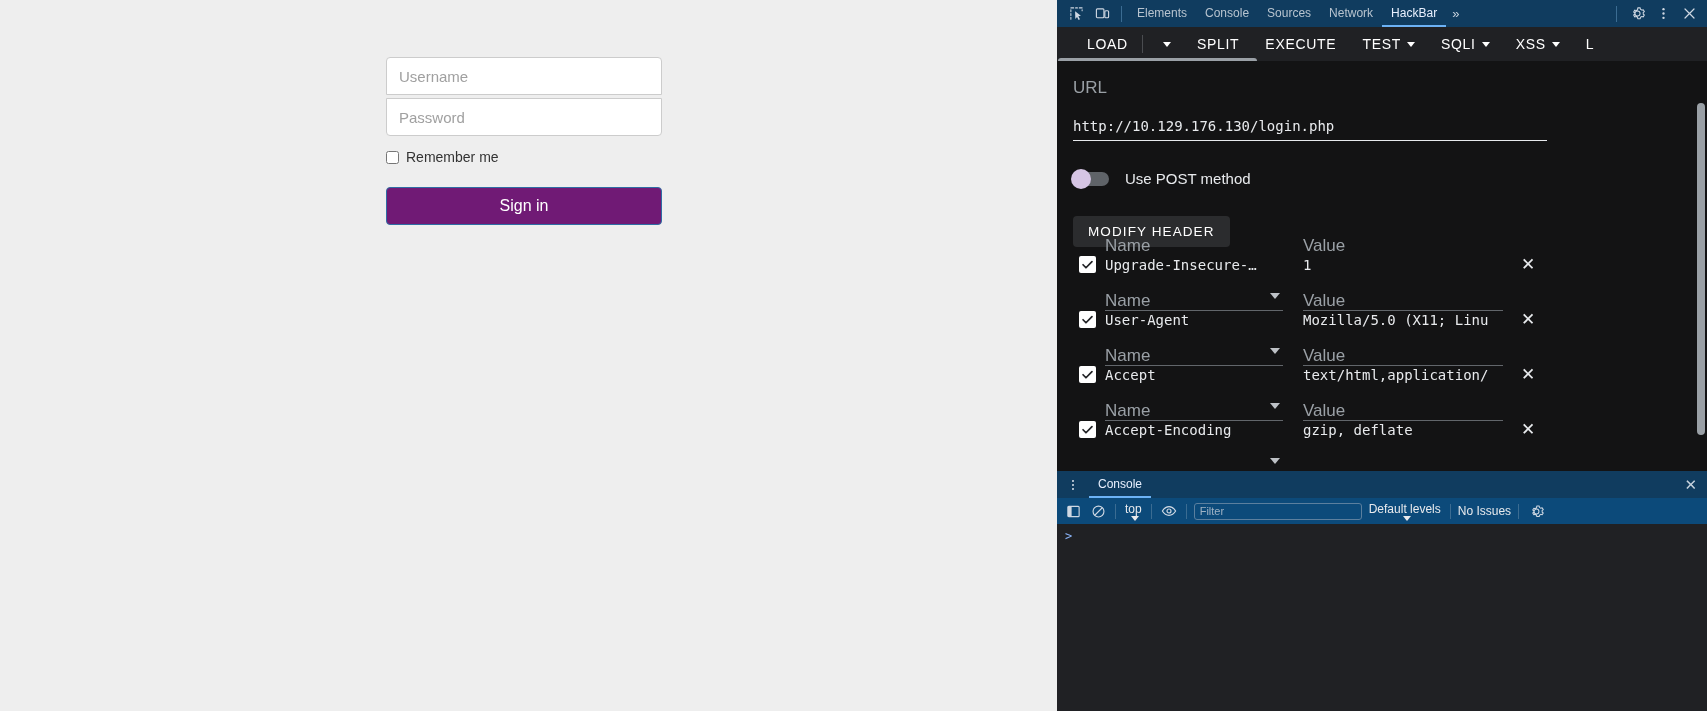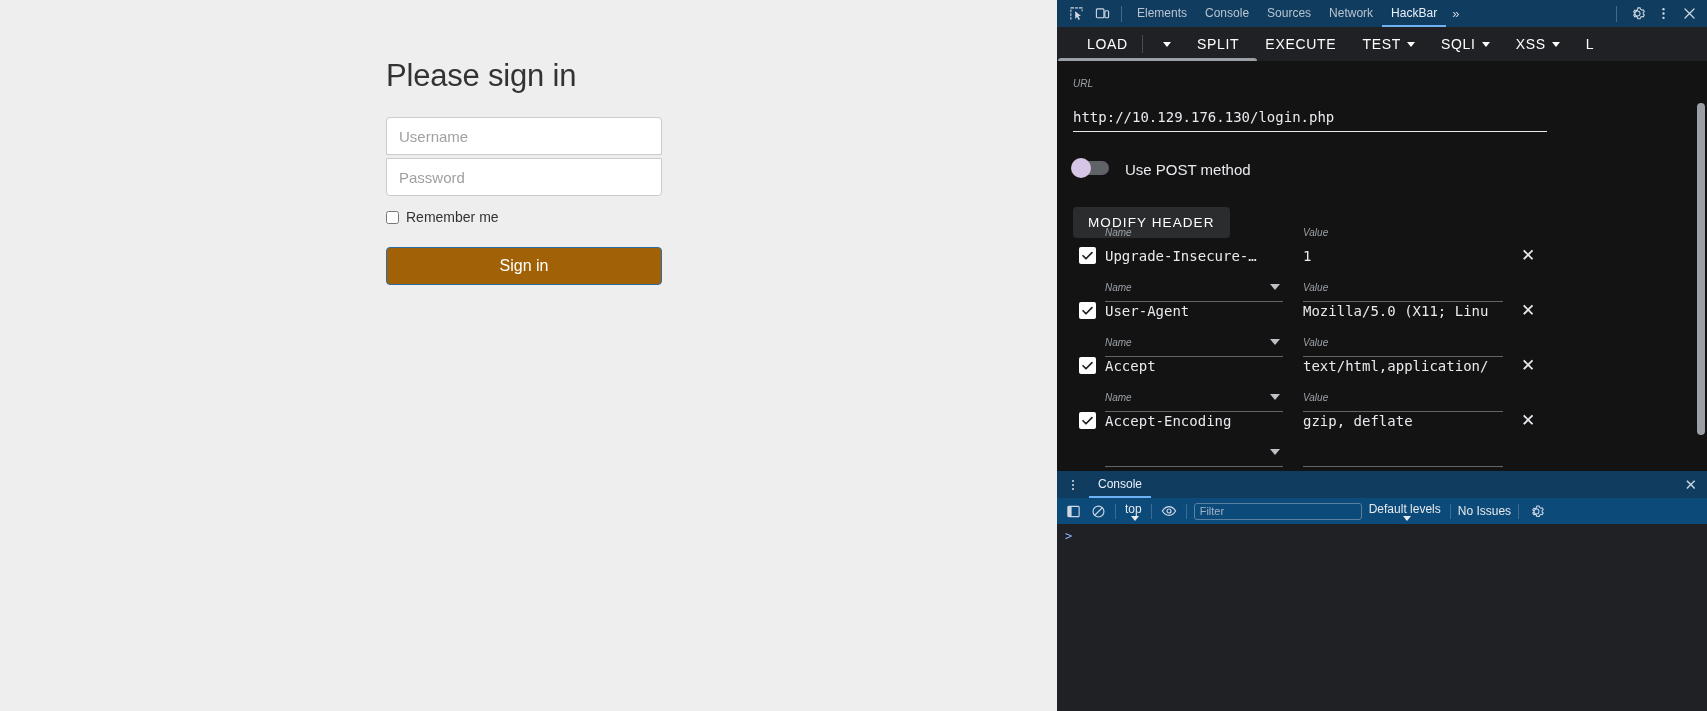--- a/index.html
+++ b/index.html
@@ -59,21 +59,21 @@
     cursor: pointer;
   }
   #remember-label {
     font-size: 14px; color: #333333;
     line-height: 17px;
   }
   #signin-button {
     display: block;
     width: 276px; height: 38px;
     margin-top: 21px;
-    background: #a16207;
+    background: #701a75;
     border: 1px solid #2e6da4;
     border-radius: 4px;
     color: #ffffff;
     font-size: 16px;
     font-family: "Liberation Sans", sans-serif;
     cursor: pointer;
   }
 
   
   #devtools {
@@ -181,41 +181,40 @@
   
   #hb-body {
     position: relative;
     height: 410px;
     background: #131314;
     overflow: hidden;
     padding: 0 16px;
   }
   .hb-label {
     color: #9aa0a6;
-    font-size: 10px;
+    font-size: 17px;
     font-family: "Liberation Sans", sans-serif;
-    font-style: italic;
   }
   #url-label { margin-top: 17px; }
   #url-input {
     display: block;
     width: 474px;
     margin-top: 20px;
     background: transparent;
     border: none;
     border-bottom: 1px solid #e8eaed;
     outline: none;
     color: #e8eaed;
     font-family: "DejaVu Sans Mono", monospace;
     font-size: 14px;
     padding: 0 0 6px 0;
   }
 
   #post-row {
-    display: flex; 
+    display: flex; align-items: center;
     margin-top: 29px;
   }
   #post-toggle {
     position: relative;
     width: 36px; height: 14px;
     background: #5f6368;
     border-radius: 7px;
     cursor: pointer;
   }
   #post-knob {
@@ -411,21 +410,20 @@
     font-size: 12px;
   }
 </style>
 </head>
 <body>
 
 <div id="root">
 
   <div id="page">
     <div id="login-form">
-      <h1 id="login-title">Please sign in</h1>
 
       <input id="username-input" class="txt-field" type="text" placeholder="Username" style="">
 
       <input id="password-input" class="txt-field" type="password" placeholder="Password" style="">
 
       <div id="remember-row">
         <input id="remember-checkbox" type="checkbox" style="">
         <span id="remember-label">Remember me</span>
       </div>
 

